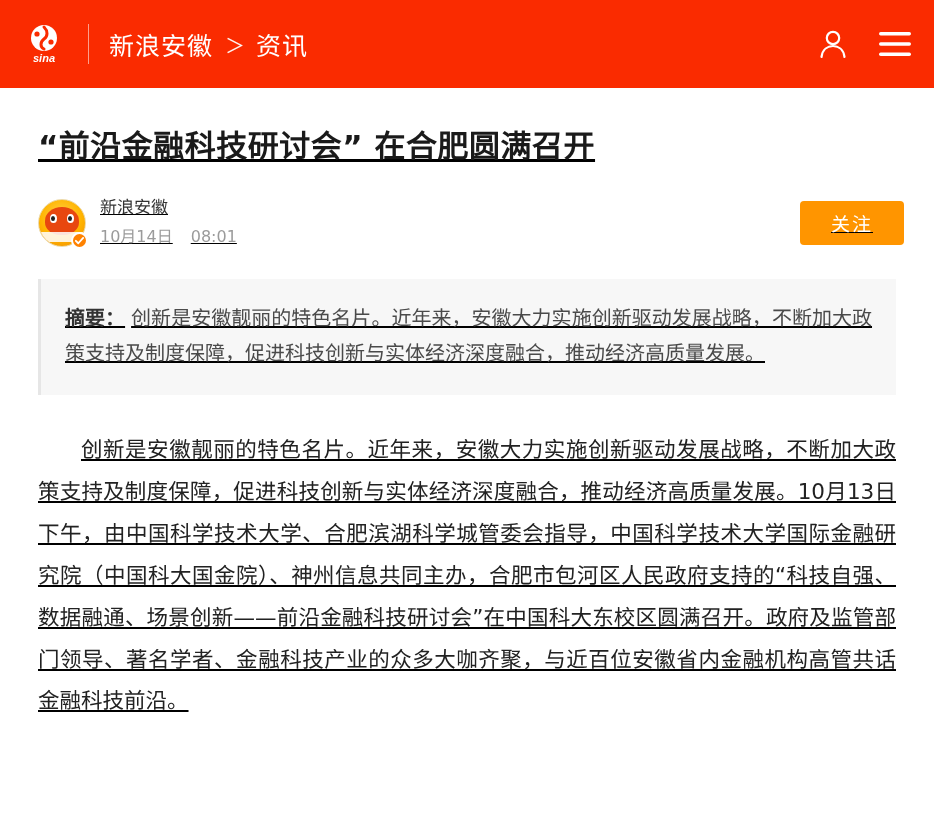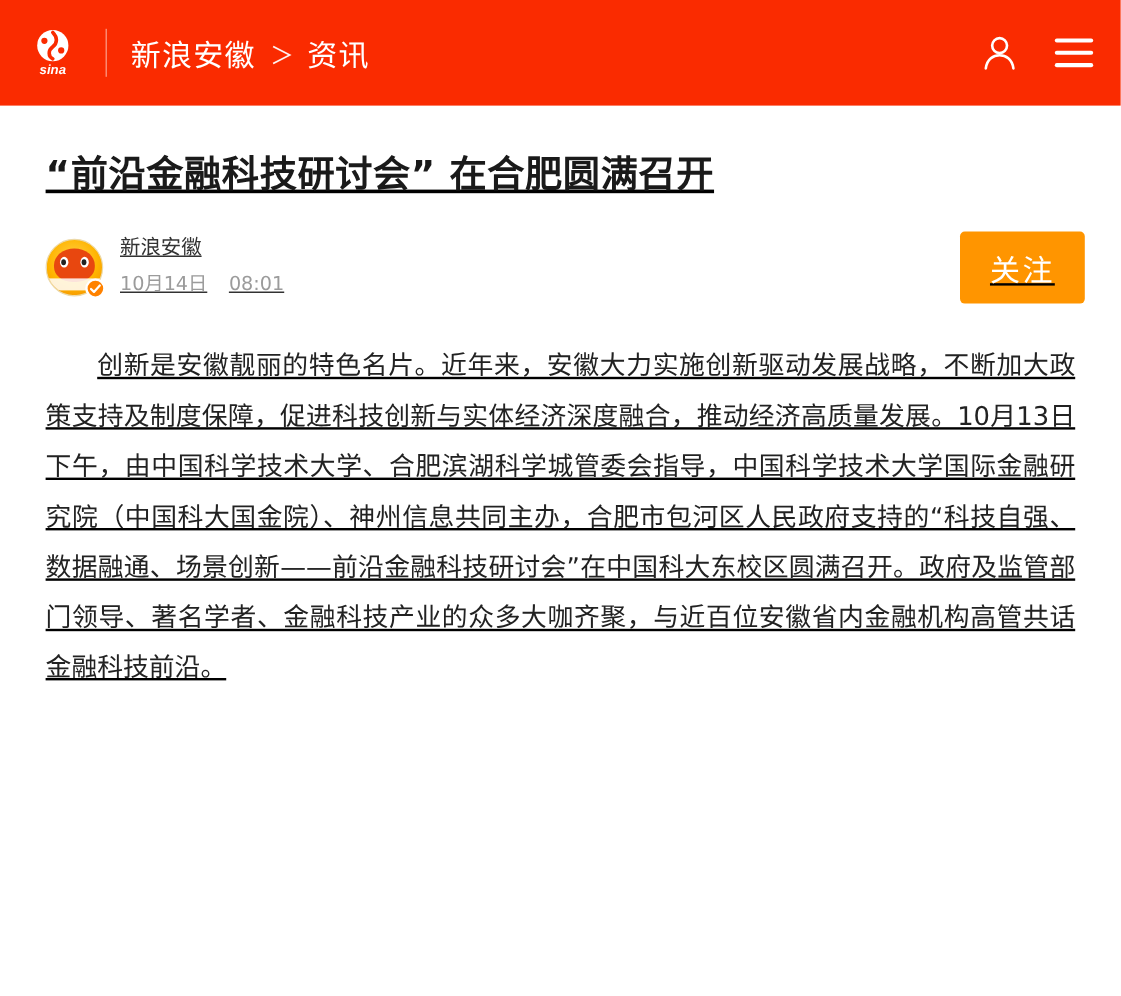--- a/index.html
+++ b/index.html
@@ -161,25 +161,25 @@
     color: #9b9b9b;
     line-height: 1.6;
     margin-top: 4px;
     display: flex;
     gap: 18px;
   }
   .follow-btn {
     margin-left: auto;
     background: #ff9500;
     color: #ffffff;
-    font-size: 25px;
+    font-size: 19px;
     border: none;
     border-radius: 4px;
     width: 104px;
-    height: 60px;
+    height: 44px;
     cursor: pointer;
     letter-spacing: 2px;
   }
 
   .summary {
     margin: 28px 8px 0 8px;
     background: #f7f7f7;
     border-left: 3px solid #e6e6e6;
     padding: 22px 24px 24px 24px;
     font-size: 20px;
@@ -271,16 +271,19 @@
       <div class="author">新浪安徽</div>
       <div class="dateline">
         <span>10月14日</span>
         <span>08:01</span>
       </div>
     </div>
 
     <button class="follow-btn">关注</button>
   </div>
 
+  <div class="summary">
+    <span class="label">摘要：</span><span>创新是安徽靓丽的特色名片。近年来，安徽大力实施创新驱动发展战略，不断加大政策支持及制度保障，促进科技创新与实体经济深度融合，推动经济高质量发展。</span>
+  </div>
 
   <p class="body-text">创新是安徽靓丽的特色名片。近年来，安徽大力实施创新驱动发展战略，不断加大政策支持及制度保障，促进科技创新与实体经济深度融合，推动经济高质量发展。10月13日下午，由中国科学技术大学、合肥滨湖科学城管委会指导，中国科学技术大学国际金融研究院（中国科大国金院）、神州信息共同主办，合肥市包河区人民政府支持的“科技自强、数据融通、场景创新——前沿金融科技研讨会”在中国科大东校区圆满召开。政府及监管部门领导、著名学者、金融科技产业的众多大咖齐聚，与近百位安徽省内金融机构高管共话金融科技前沿。</p>
 
 </div>
 
 </body></html>

